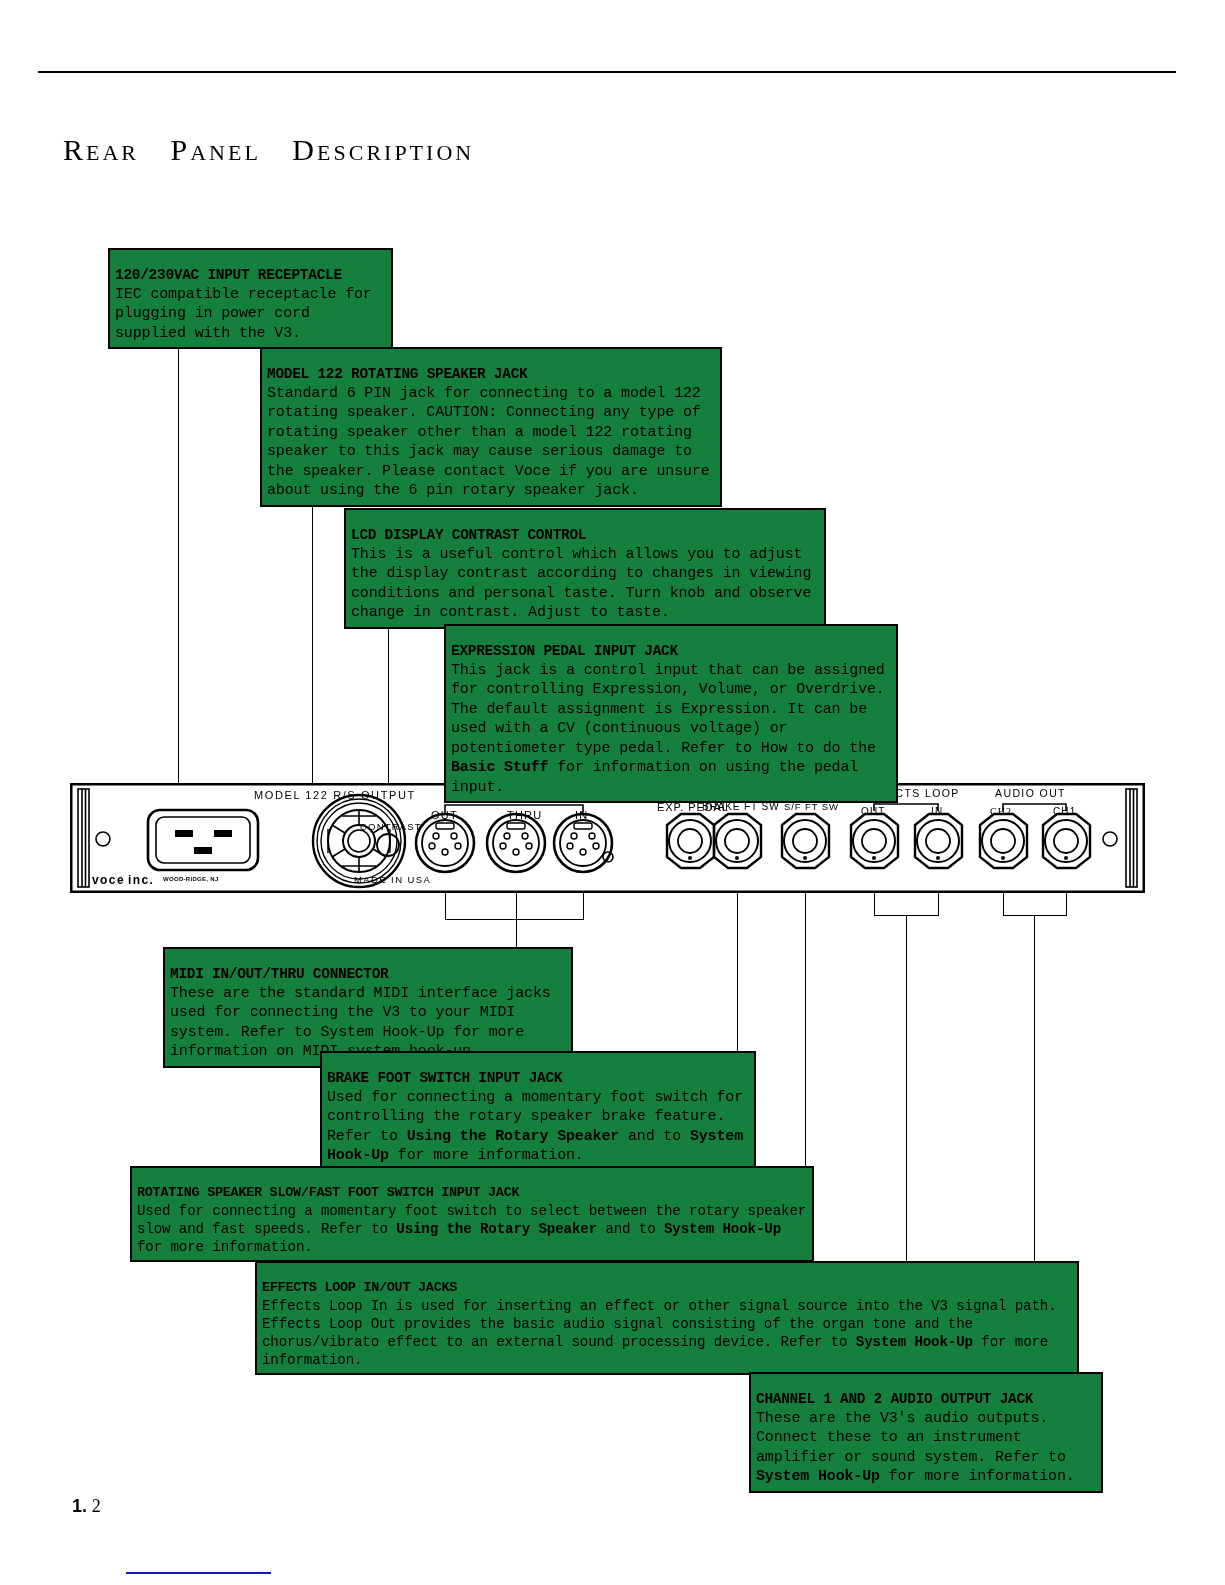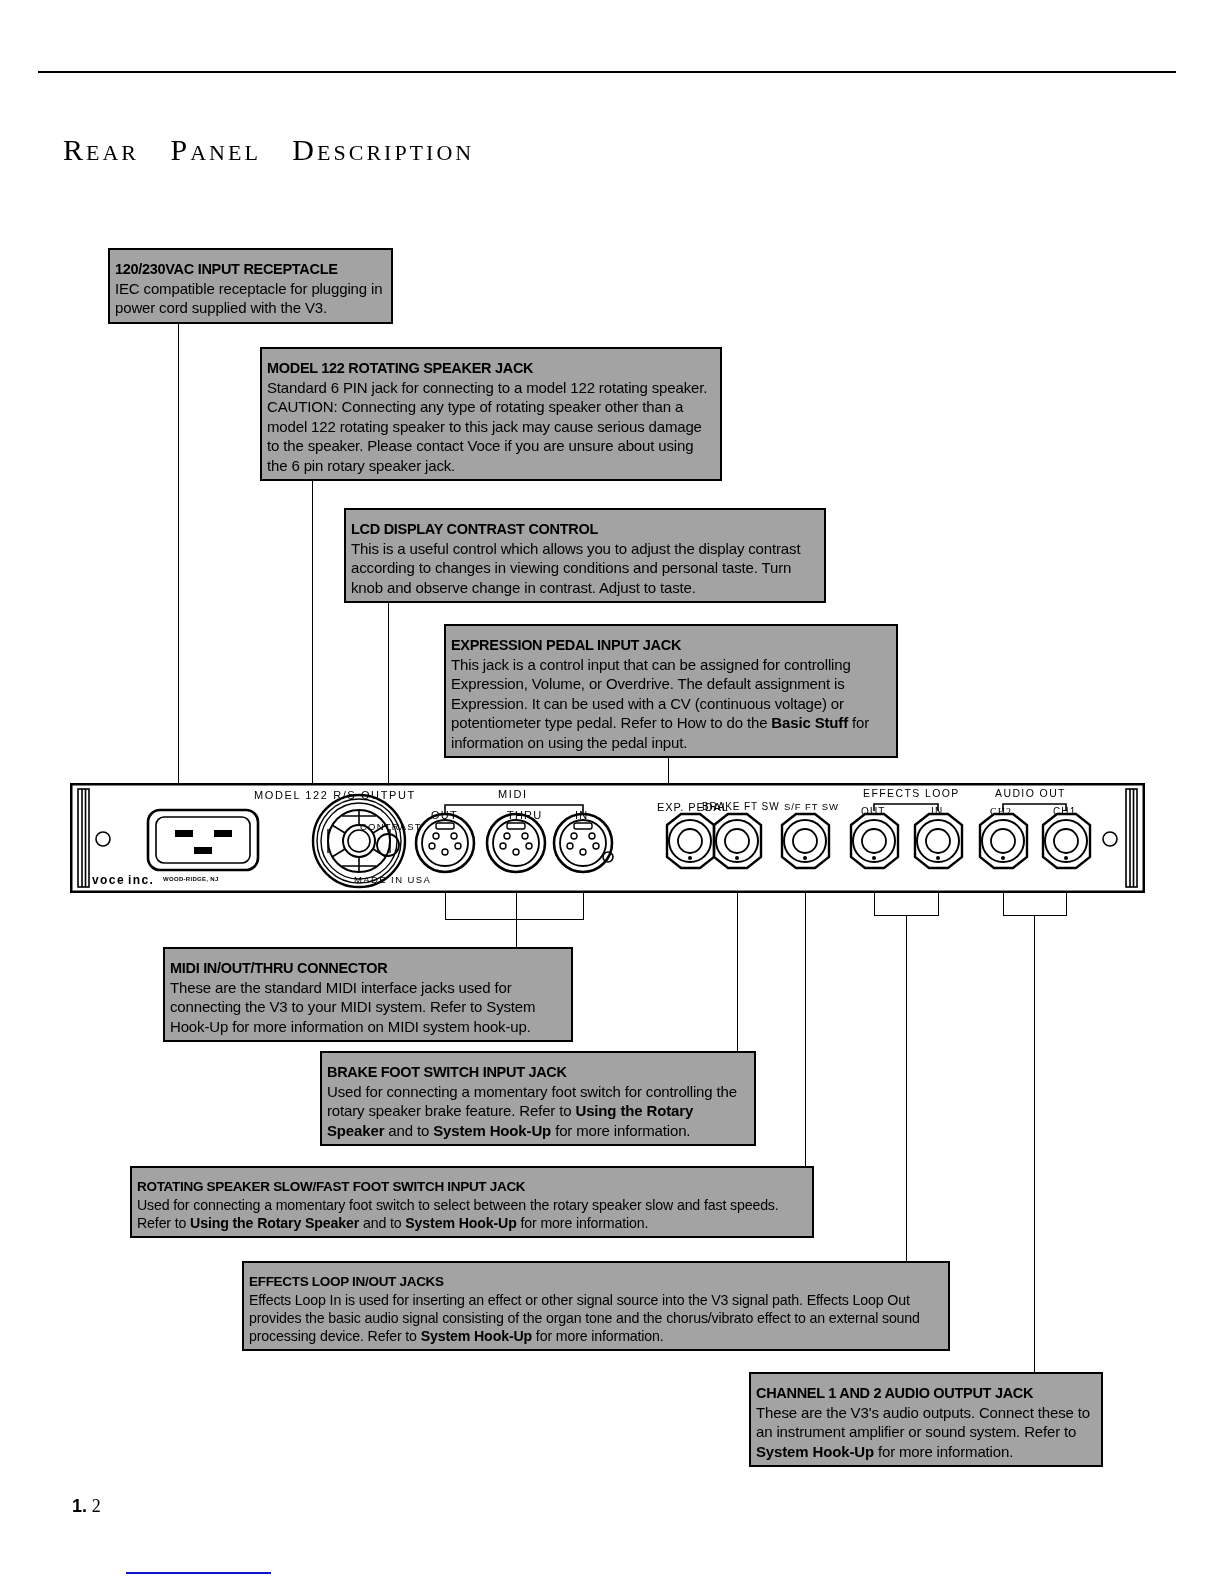--- a/index.html
+++ b/index.html
@@ -40,23 +40,23 @@
     white-space: nowrap;
   }
   .page-title .cap { font-size: 30px; }
   .page-title .sm  { font-size: 22px; }
 
   
   .callout {
     position: absolute;
     box-sizing: border-box;
     border: 2px solid #000;
-    background: #a3a3a3;
-    padding: 11px 5px 4px 5px;
-    font-family: Liberation Sans, sans-serif;
+    background: #15803d;
+    padding: 17px 5px 4px 5px;
+    font-family: Liberation Mono, monospace;
     z-index: 5;
   }
   .callout .c-title {
     font-weight: bold;
     font-size: 14.5px;
     letter-spacing: -0.3px;
     line-height: 1.15;
     margin-bottom: 1px;
     white-space: nowrap;
   }
@@ -180,21 +180,21 @@
   <div class="callout" style="left:320px; top:1051px; width:436px;">
     <div class="c-title">BRAKE FOOT SWITCH INPUT JACK</div>
     <div class="c-body"><span>Used for connecting a momentary foot switch for controlling the rotary speaker brake feature.  Refer to </span><b>Using the Rotary Speaker</b><span> and to </span><b>System Hook-Up</b><span> for more information.</span></div>
   </div>
 
   <div class="callout tight" style="left:130px; top:1166px; width:684px;">
     <div class="c-title">ROTATING SPEAKER SLOW/FAST FOOT SWITCH INPUT JACK</div>
     <div class="c-body"><span>Used for connecting a momentary foot switch to select between the rotary speaker slow and fast speeds.  Refer to </span><b>Using the Rotary Speaker</b><span> and to </span><b>System Hook-Up</b><span> for more information.</span></div>
   </div>
 
-  <div class="callout tight" style="left:242px; top:1261px; width:708px;">
+  <div class="callout tight" style="left:255px; top:1261px; width:824px;">
     <div class="c-title">EFFECTS LOOP IN/OUT JACKS</div>
     <div class="c-body"><span>Effects Loop In is used for inserting an effect or other signal source into the V3 signal path.  Effects Loop Out provides the basic audio signal consisting of the organ tone and the chorus/vibrato effect to an external sound processing device.  Refer to </span><b>System Hook-Up</b><span> for more information.</span></div>
   </div>
 
   <div class="callout" style="left:749px; top:1372px; width:354px;">
     <div class="c-title">CHANNEL 1 AND 2 AUDIO OUTPUT JACK</div>
     <div class="c-body"><span>These are the V3's audio outputs.   Connect these to an instrument amplifier or sound system.  Refer to </span><b>System Hook-Up</b><span> for more information.</span></div>
   </div>
 
   <div class="panel">

